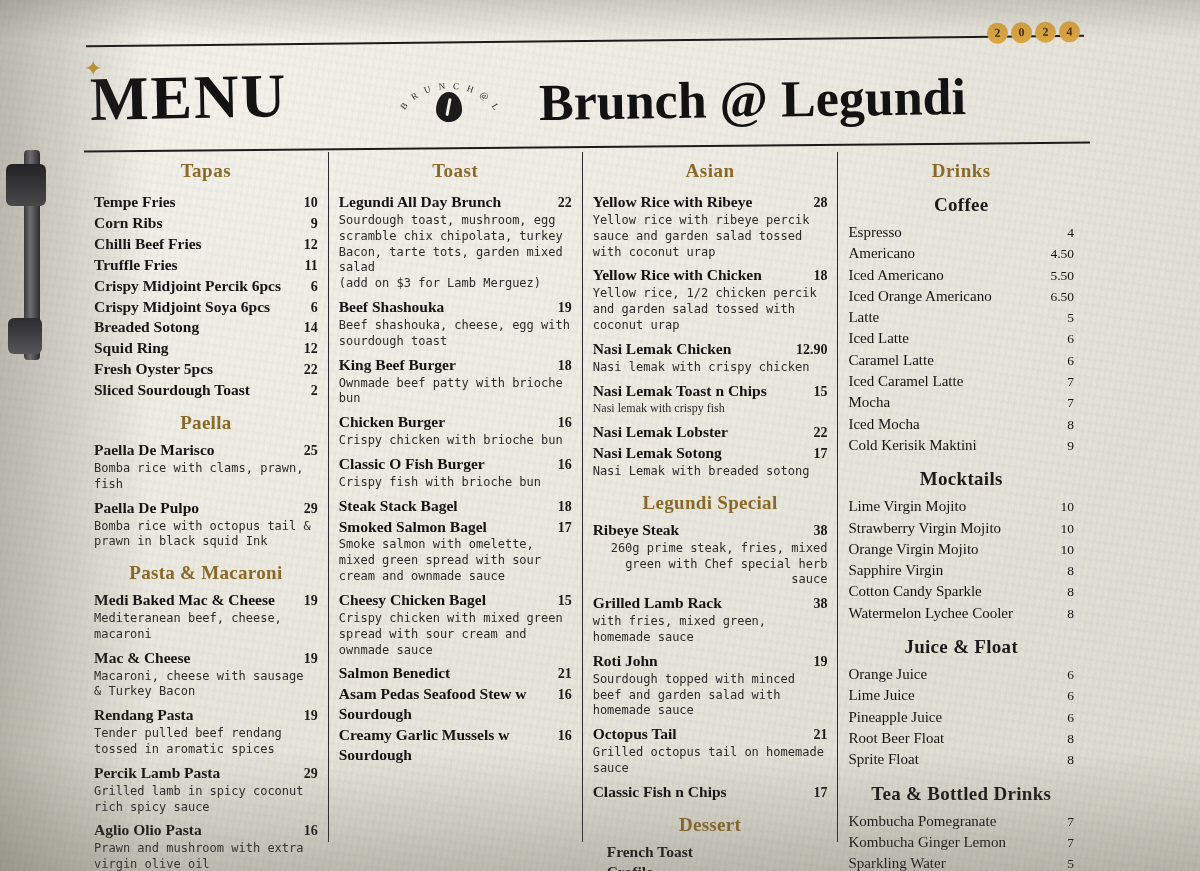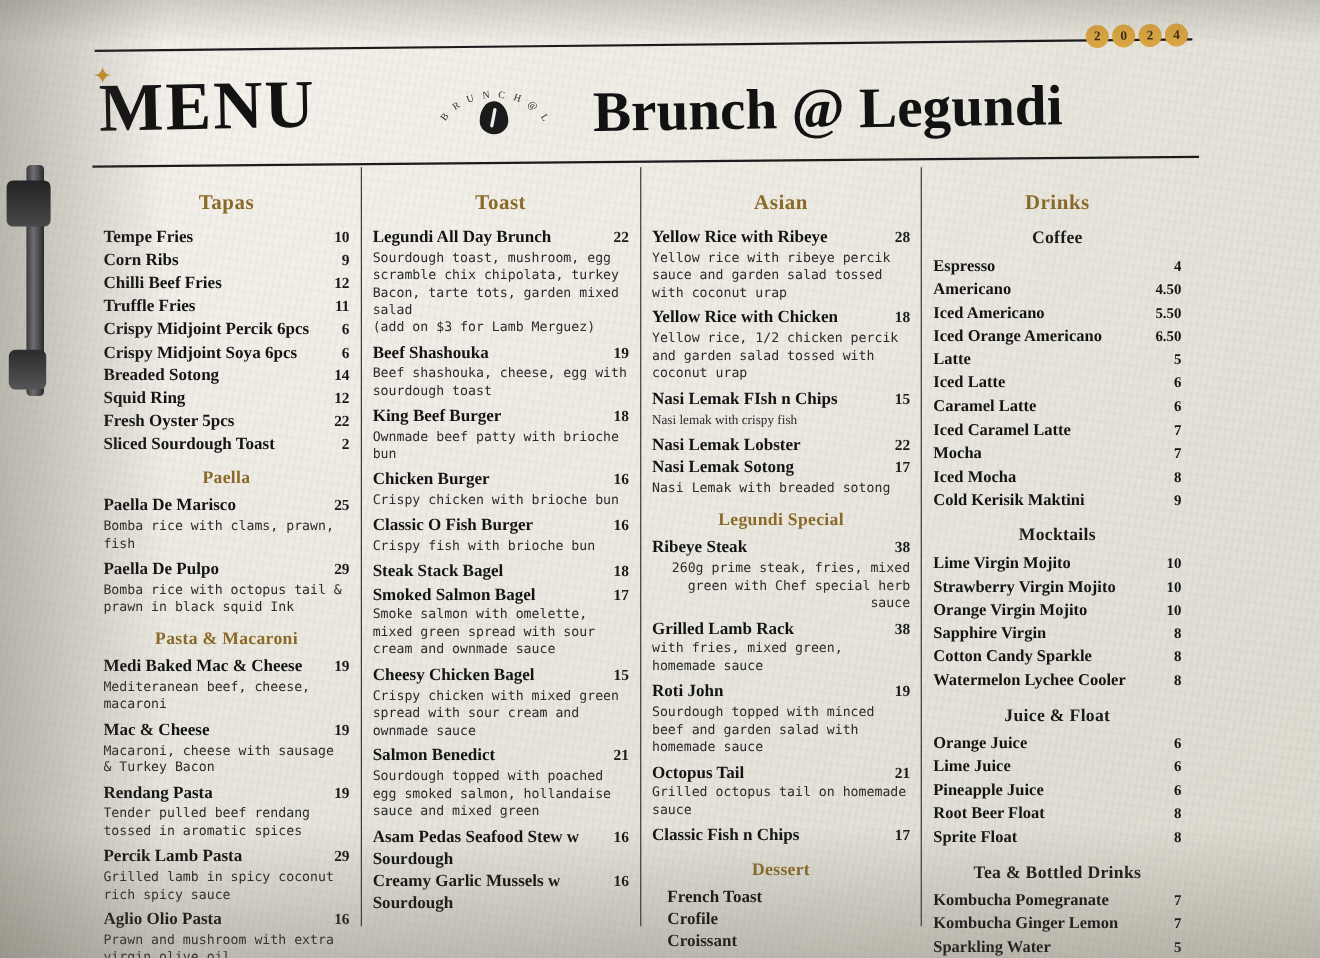--- a/index.html
+++ b/index.html
@@ -114,34 +114,34 @@
   }
   .star{
     position:absolute;left:0px;top:16px;color:#c9972f;font-size:22px;
   }
 
   
   .cols{
     position:absolute;left:0;top:112px;width:1000px;height:690px;
     display:flex;
   }
-  .col{position:relative;padding:16px 10px;}
+  .col{position:relative;padding:2px 10px;}
   .c1{width:244px;}
   .c2{width:254px;border-left:1.5px solid #2a2a2a;}
   .c3{width:256px;border-left:1.5px solid #2a2a2a;}
   .c4{width:246px;border-left:1.5px solid #2a2a2a;}
 
   .col-title{
     text-align:center;font-family:"Liberation Serif",serif;
     font-weight:700;font-size:19px;color:#8a6a28;letter-spacing:.5px;
     margin:6px 0 10px 0;
   }
   .sec-title{
     text-align:center;font-family:"Liberation Serif",serif;
-    font-weight:700;font-size:16px;color:#8a6a28;letter-spacing:.3px;
+    font-weight:700;font-size:19px;color:#8a6a28;letter-spacing:.3px;
     margin:12px 0 6px 0;
   }
   .sec-title.dark{color:#1c1c1c;}
   .item{margin:0 0 1px 0;}
   .row{
     display:flex;align-items:baseline;justify-content:space-between;
     font-family:"Liberation Serif",serif;
     font-weight:700;font-size:15.5px;color:#141414;line-height:1.28;
   }
   .row .nm{padding-right:8px;}
@@ -151,21 +151,21 @@
     font-size:12px;color:#2b2b2b;line-height:1.32;
     margin:1px 0 5px 0;max-width:225px;
   }
   .desc.w2{max-width:240px;}
   .note{
     font-family:"DejaVu Sans Mono",monospace;font-size:10.3px;color:#2b2b2b;
     line-height:1.35;text-align:center;margin-top:10px;
   }
   .drinkrow{
     display:flex;justify-content:space-between;align-items:baseline;
-    font-family:"Liberation Serif",serif;font-weight:700;font-size:15px;color:#141414;
+    font-family:"Liberation Serif",serif;font-weight:400;font-size:15px;color:#141414;
     line-height:1.42;
   }
   .drinkrow .pr{font-size:13.5px;}
 </style>
 </head>
 <body>
 
 <div class="sheet">
   <div class="paper-tex"></div>
 
@@ -391,21 +391,20 @@
                 <span class="nm">Cheesy Chicken Bagel</span>
                 <span class="pr">15</span>
               </div>
               <div class="desc w2" style="white-space: pre-line;">Crispy chicken with mixed green spread with sour cream and ownmade sauce</div>
             </div>
             <div class="item">
               <div class="row">
                 <span class="nm">Salmon Benedict</span>
                 <span class="pr">21</span>
               </div>
-              <div class="desc w2" style="white-space: pre-line;">Sourdough topped with poached egg smoked salmon, hollandaise sauce and mixed green</div>
             </div>
             <div class="item">
               <div class="row">
                 <span class="nm">Asam Pedas Seafood Stew w Sourdough</span>
                 <span class="pr">16</span>
               </div>
             </div>
             <div class="item">
               <div class="row">
                 <span class="nm">Creamy Garlic Mussels w Sourdough</span>
@@ -427,21 +426,28 @@
             </div>
             <div class="item">
               <div class="row">
                 <span class="nm">Yellow Rice with Chicken</span>
                 <span class="pr">18</span>
               </div>
               <div class="desc w2" style="white-space: pre-line;">Yellow rice, 1/2 chicken percik and garden salad tossed with coconut urap</div>
             </div>
             <div class="item">
               <div class="row">
-                <span class="nm">Nasi Lemak FIsh n Chips</span>
+                <span class="nm">Nasi Lemak Chicken</span>
+                <span class="pr">12.90</span>
+              </div>
+              <div class="desc w2" style="white-space: pre-line;">Nasi lemak with crispy chicken</div>
+            </div>
+            <div class="item">
+              <div class="row">
+                <span class="nm">Nasi Lemak Toast n Chips</span>
                 <span class="pr">15</span>
               </div>
               <div class="desc w2" style="white-space: pre-line; font-family: Liberation Serif, serif;">Nasi lemak with crispy fish</div>
             </div>
             <div class="item">
               <div class="row">
                 <span class="nm">Nasi Lemak Lobster</span>
                 <span class="pr">22</span>
               </div>
             </div>

